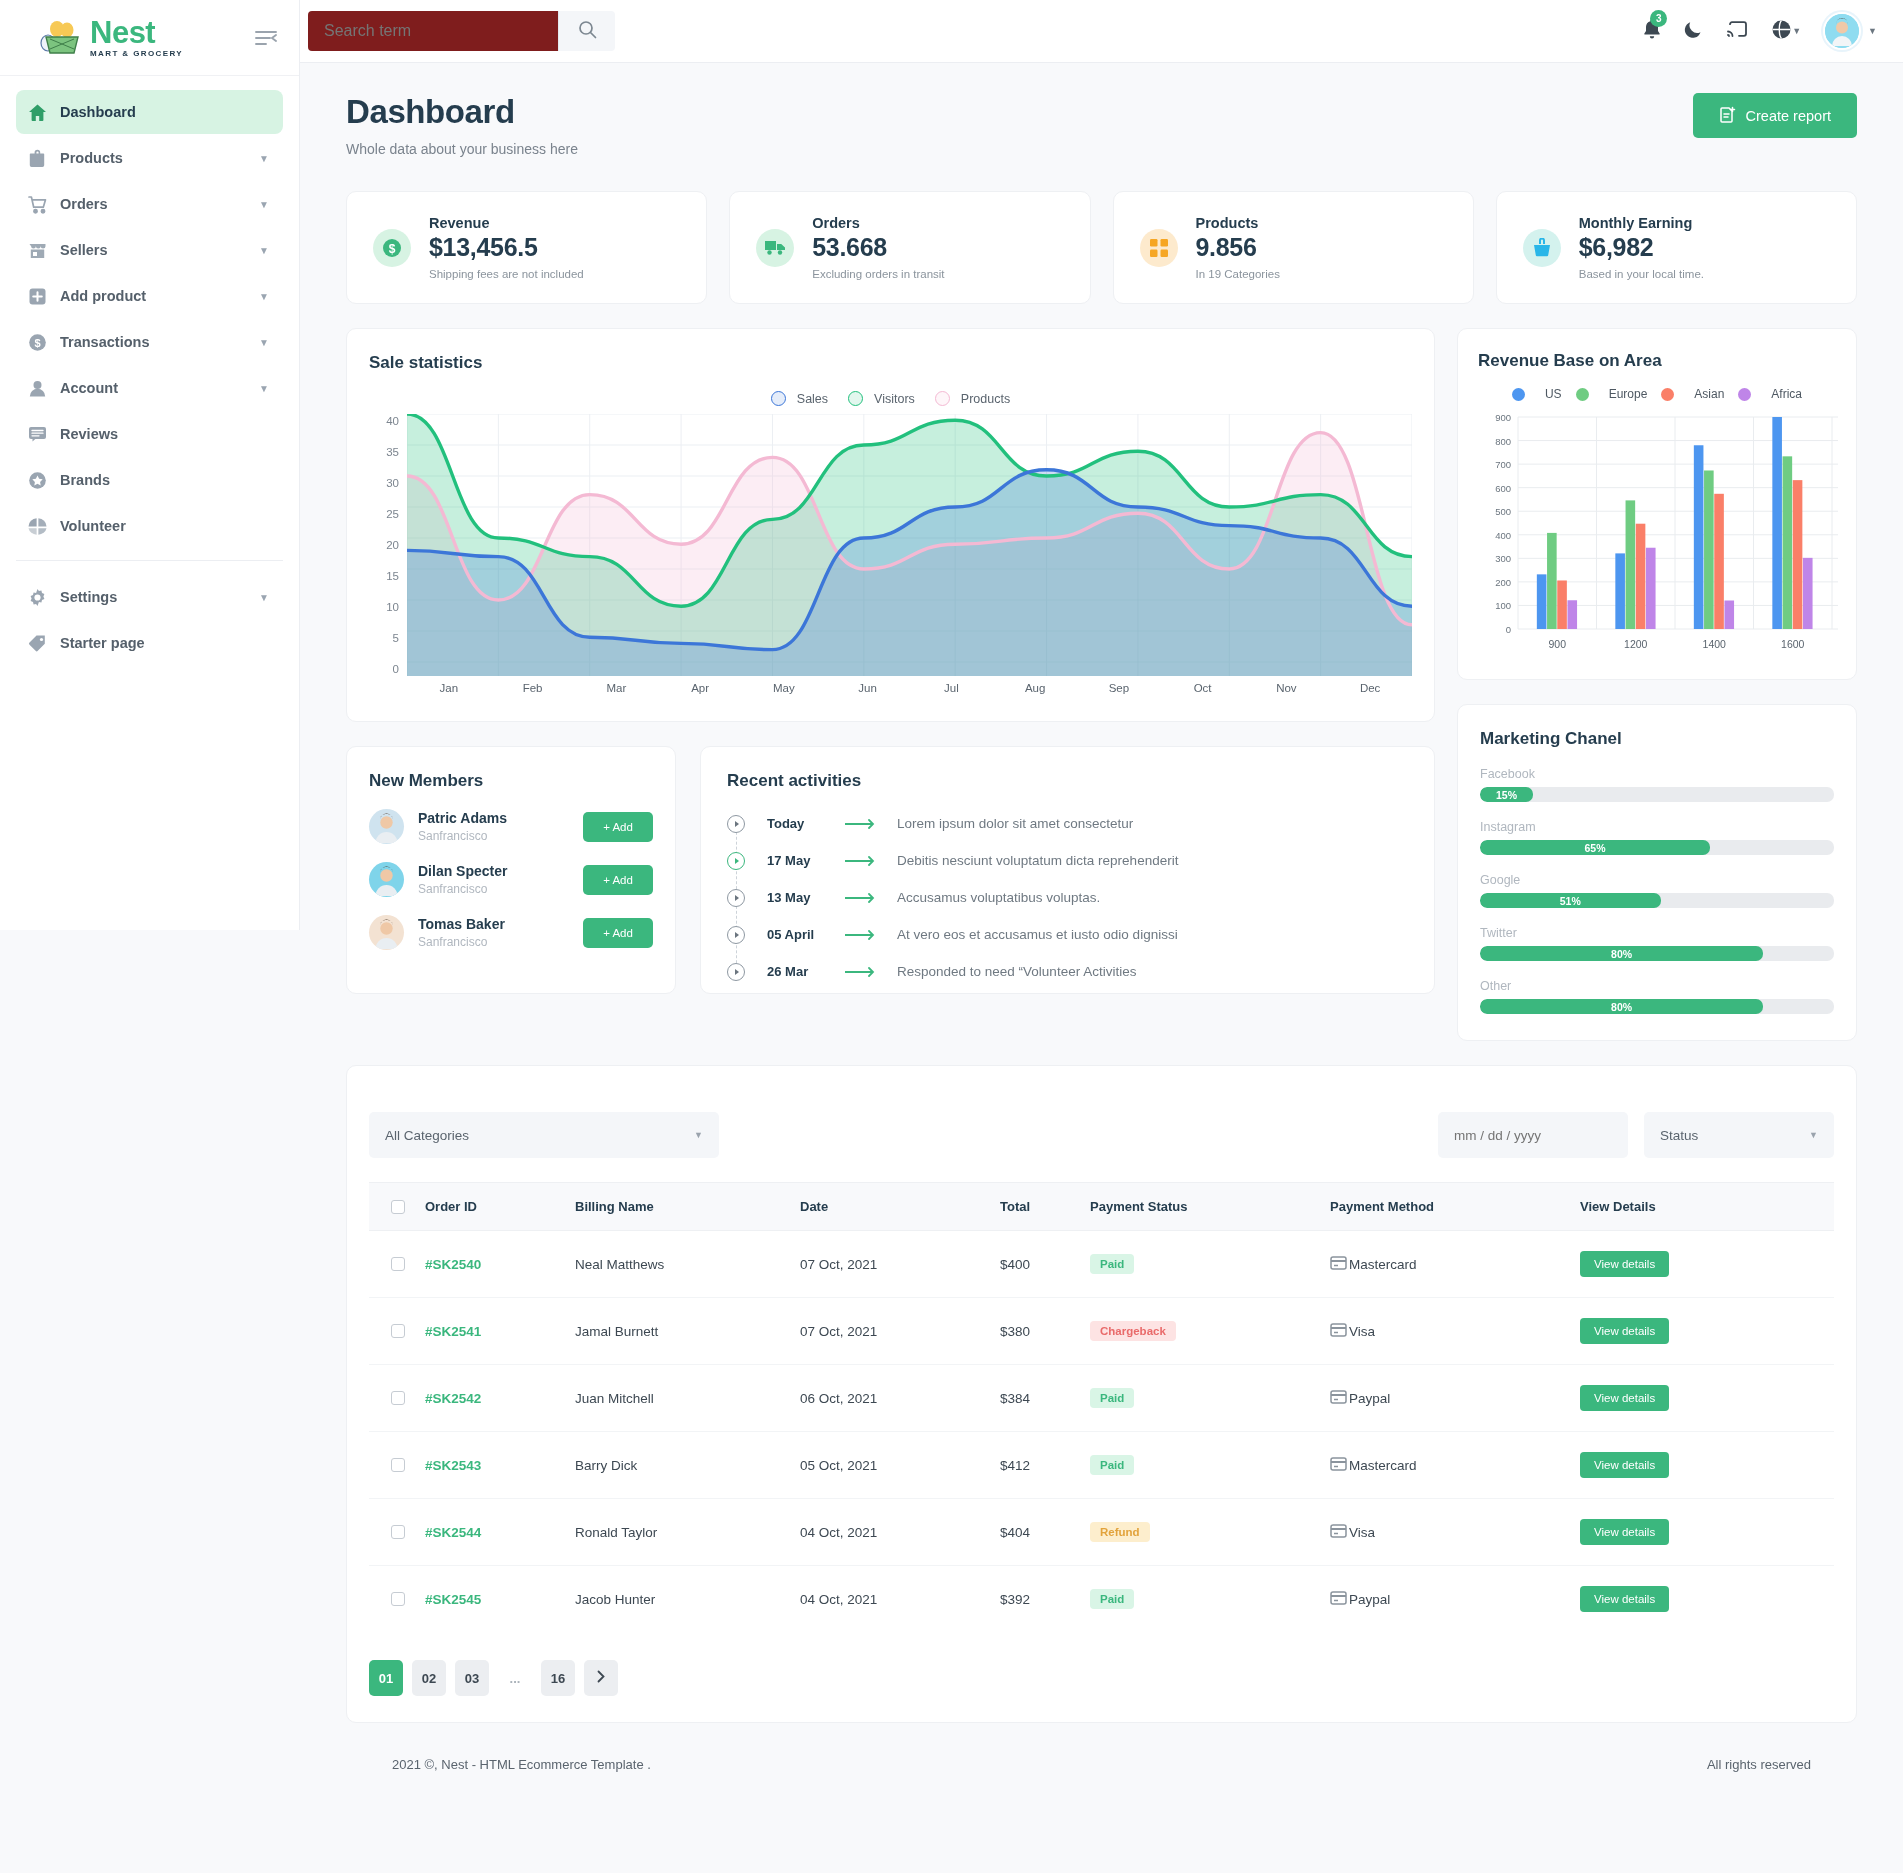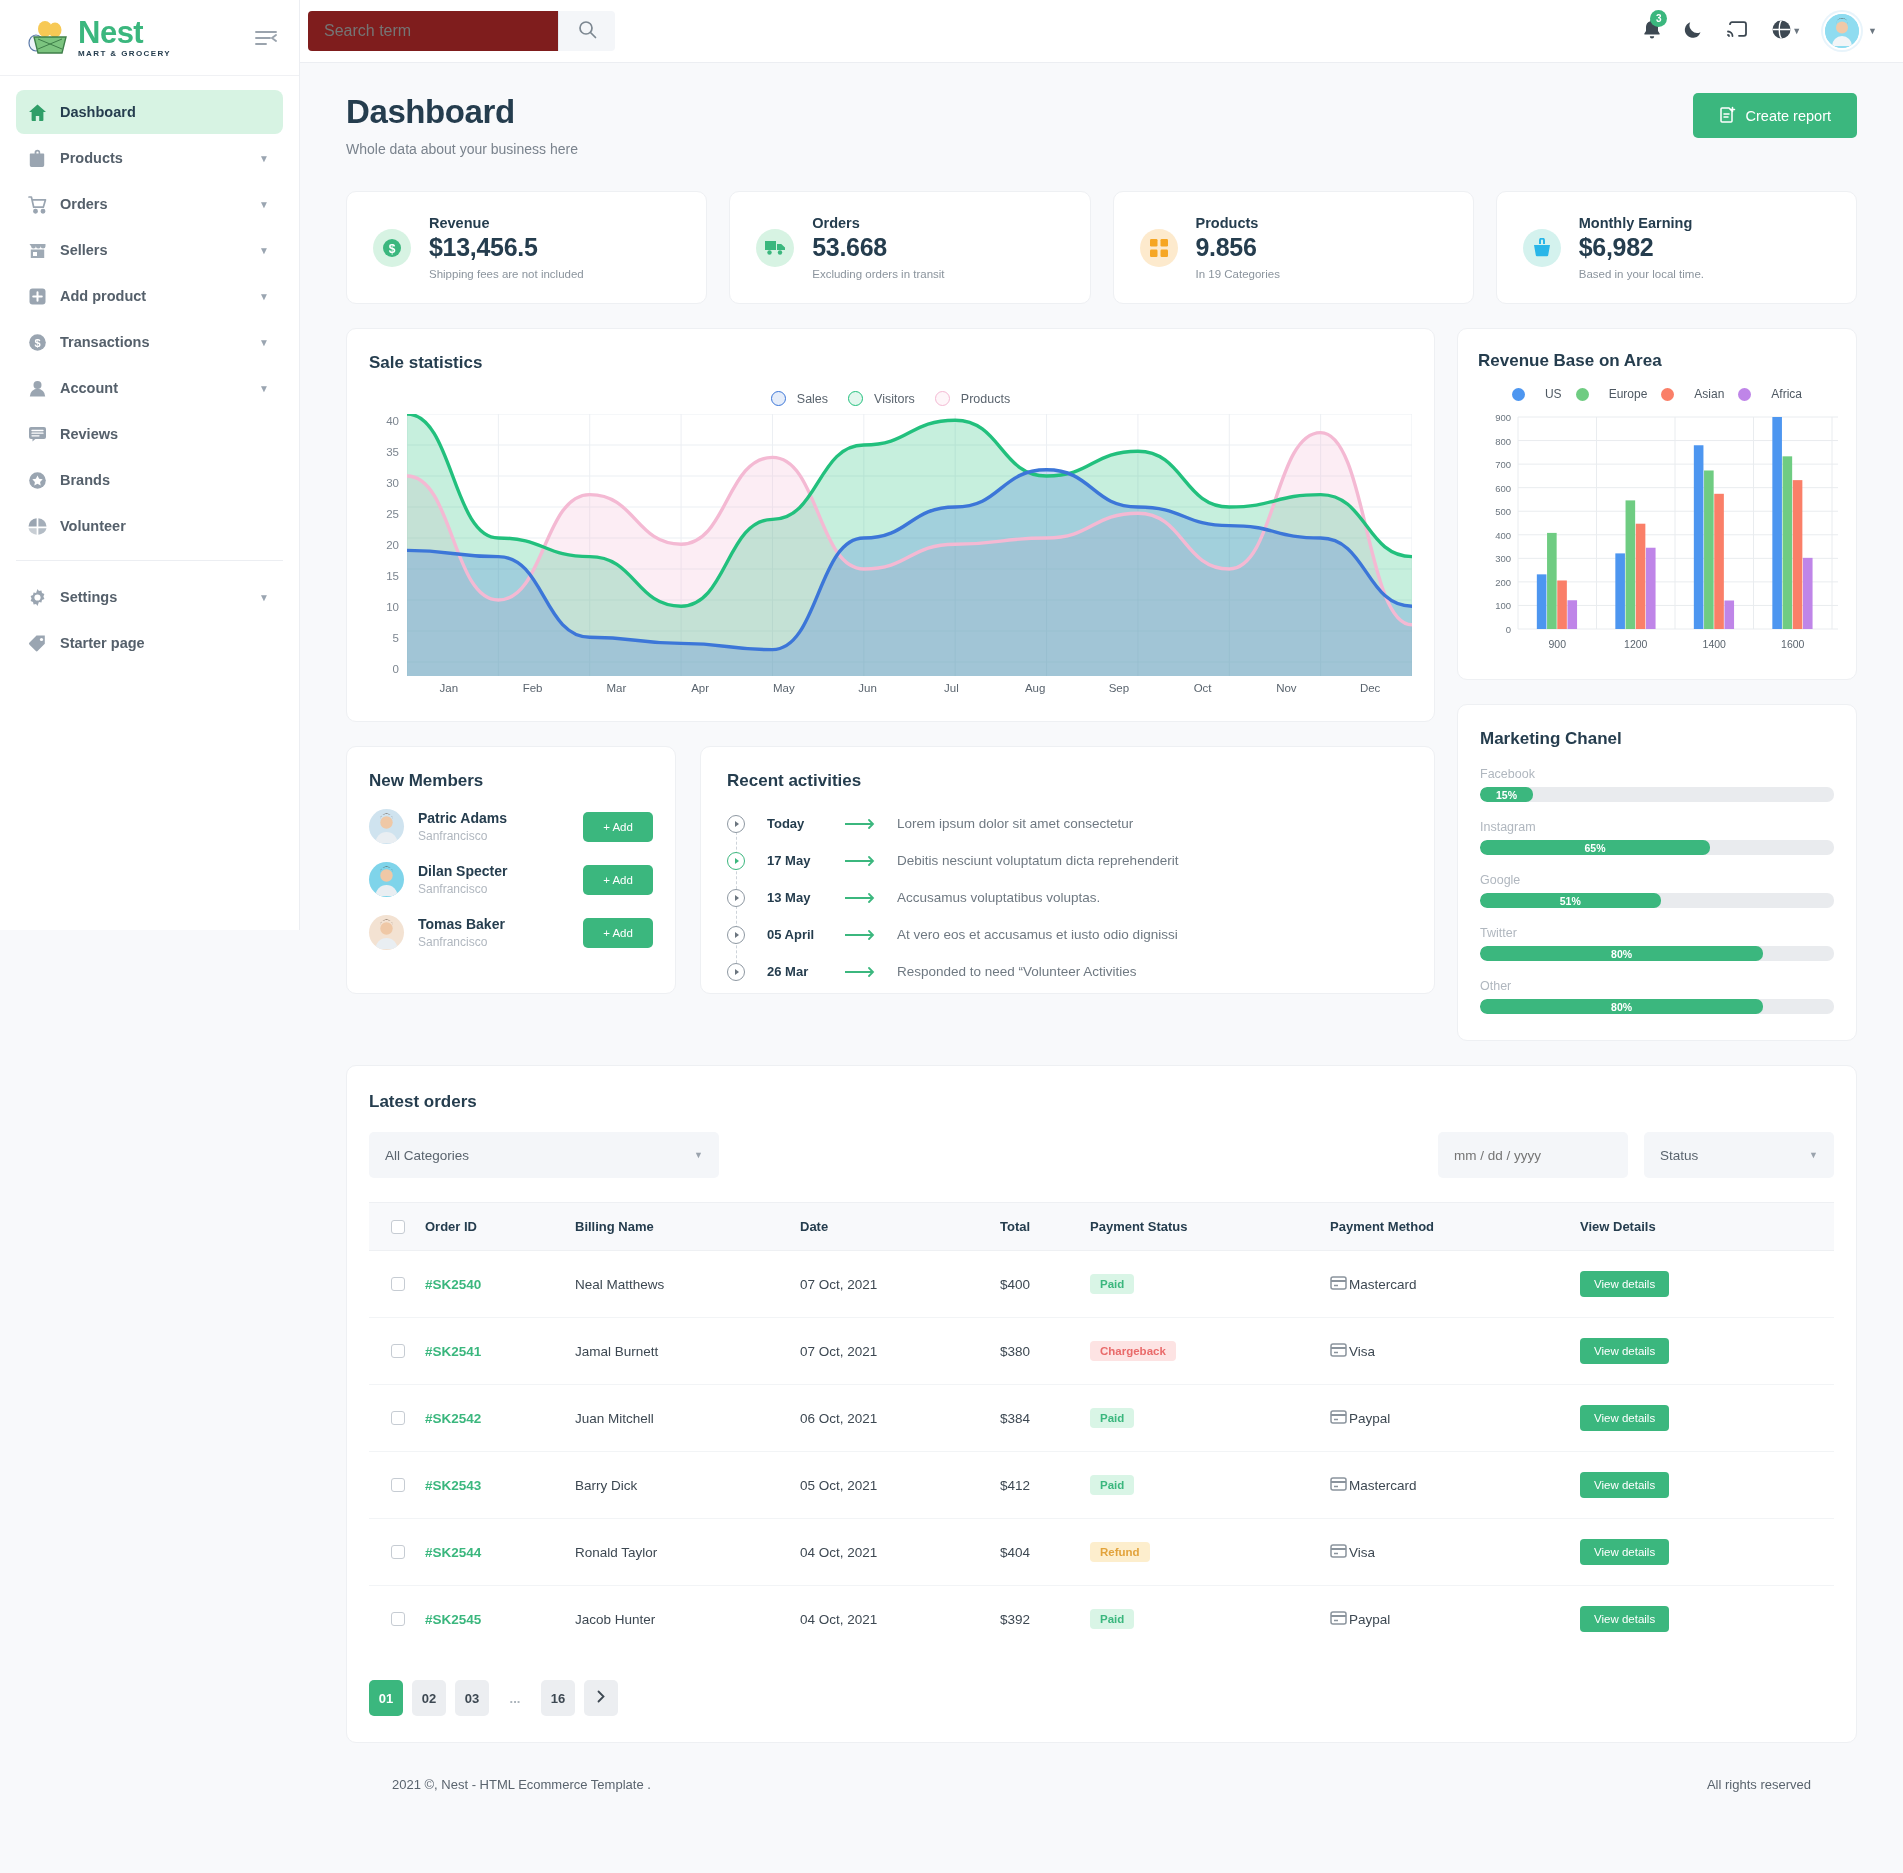--- a/index.html
+++ b/index.html
@@ -19,21 +19,21 @@
     background: #ffffff;
     border-right: 1px solid #eceef2;
     flex: 0 0 300px;
     height: 930px;
     position: relative;
     z-index: 5;
   }
   .brand {
     height: 76px;
     display: flex; align-items: center;
-    padding: 0 22px 0 28px;
+    padding: 0 22px 0 40px;
     border-bottom: 1px solid #f0f1f4;
     justify-content: space-between;
   }
   .brand-left { display: flex; align-items: center; gap: 6px; }
   .logo-basket { width: 44px; height: 38px; position: relative; flex:0 0 44px;}
   .logo-text { display: flex; flex-direction: column; line-height: 1; }
   .logo-name { font-size: 31px; font-weight: 700; color: #3BB77E; letter-spacing: -0.5px; }
   .logo-sub { font-size: 8px; font-weight: 700; color: #253d4e; letter-spacing: 1.4px; margin-top: 2px; }
   .collapse-btn { cursor: pointer; color: #9aa3ad; display:flex; align-items:center;}
 
@@ -892,21 +892,20 @@
                       <span>80%</span>
                     </div>
                   </div>
                 </div>
               </div>
           </div>
         </div>
       </div>
 
       <div class="card orders-card">
-        <div class="card-title">Latest orders</div>
         <div class="filters">
           <div class="sel">
             <span>All Categories</span>
             <span class="arr">▼</span>
           </div>
           <div style="margin-left:auto; display:flex; gap:16px;">
             <input class="date-input" placeholder="mm / dd / yyyy" style="">
             <div class="sel status">
               <span>Status</span>
               <span class="arr">▼</span>

